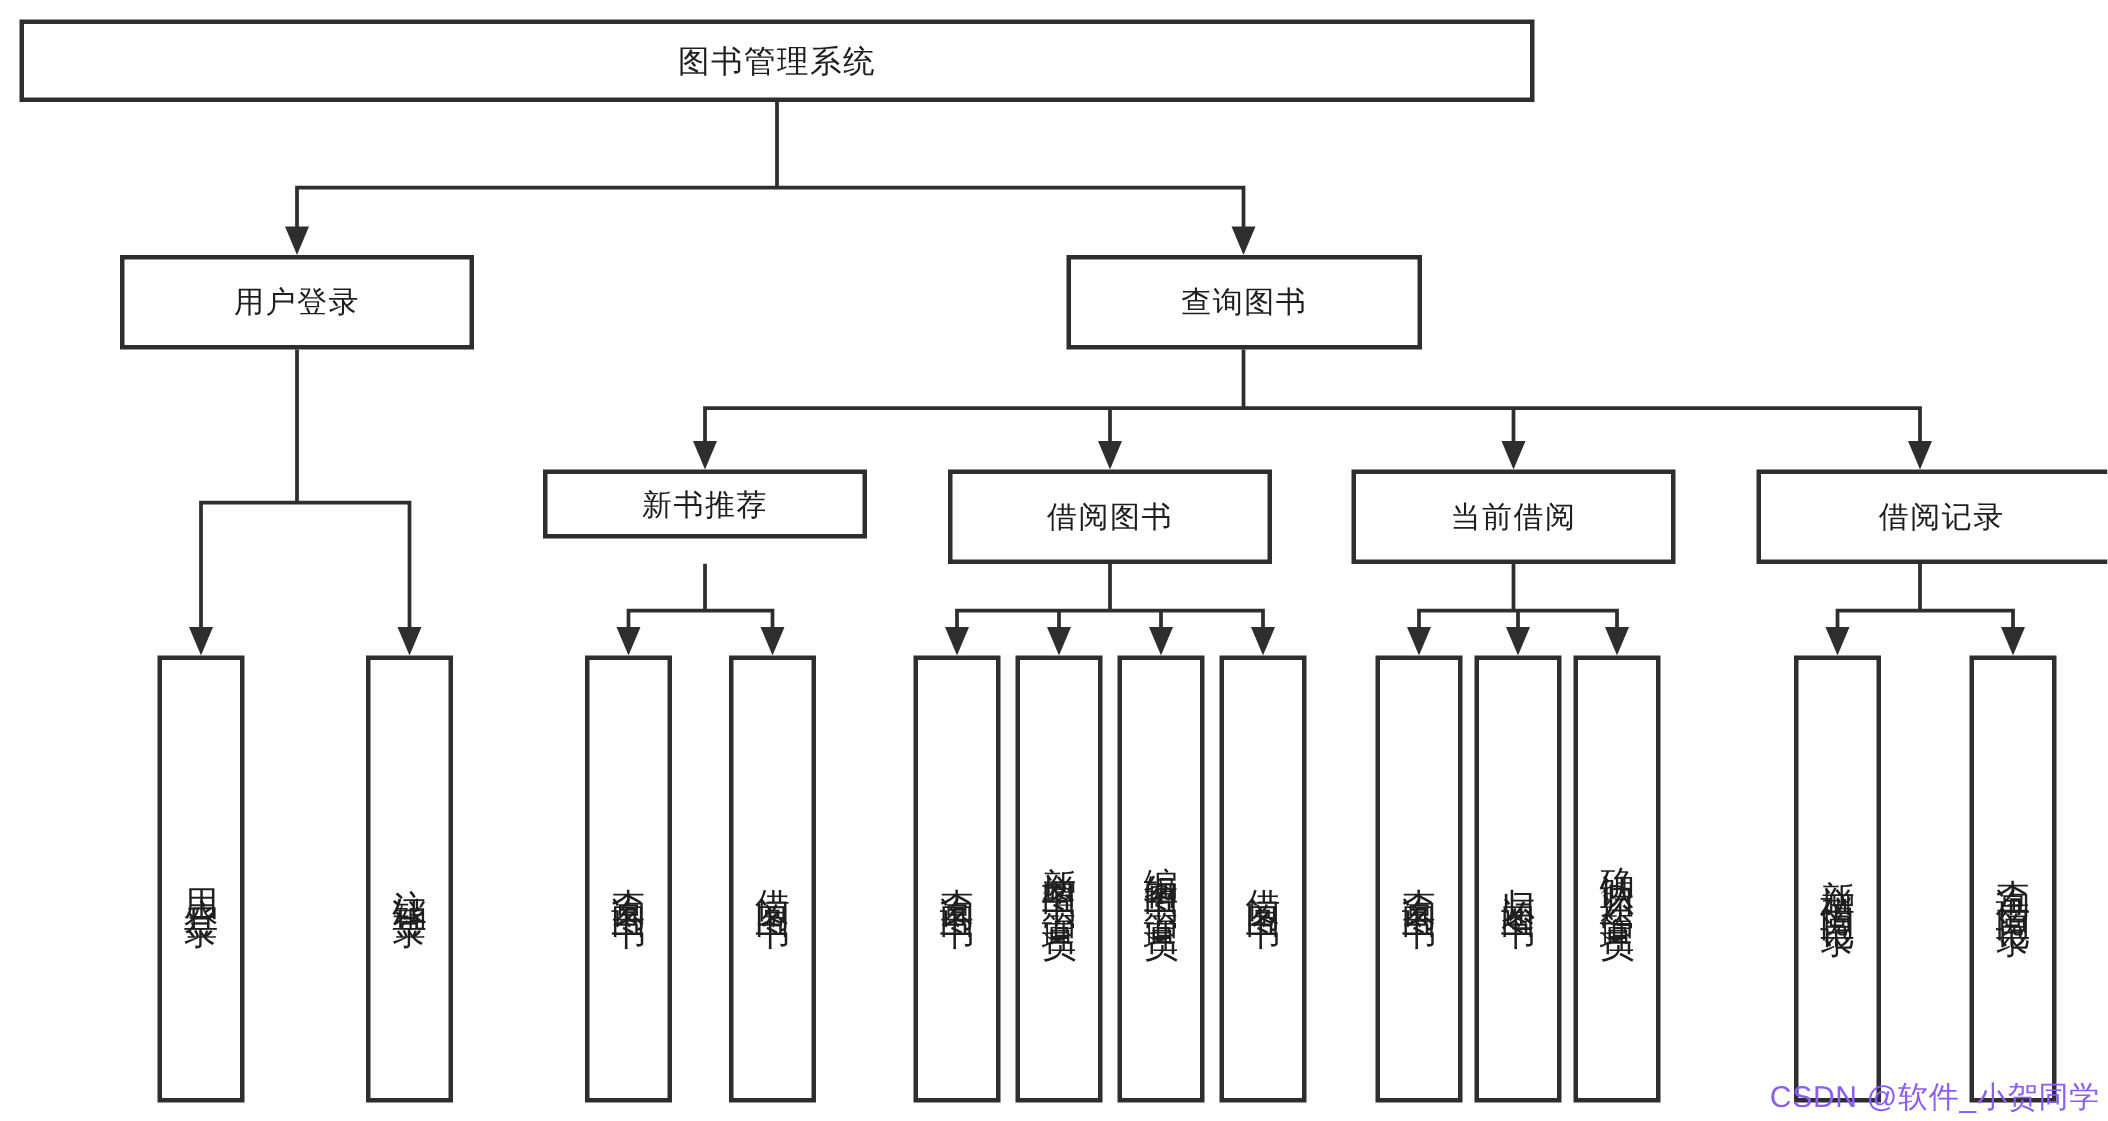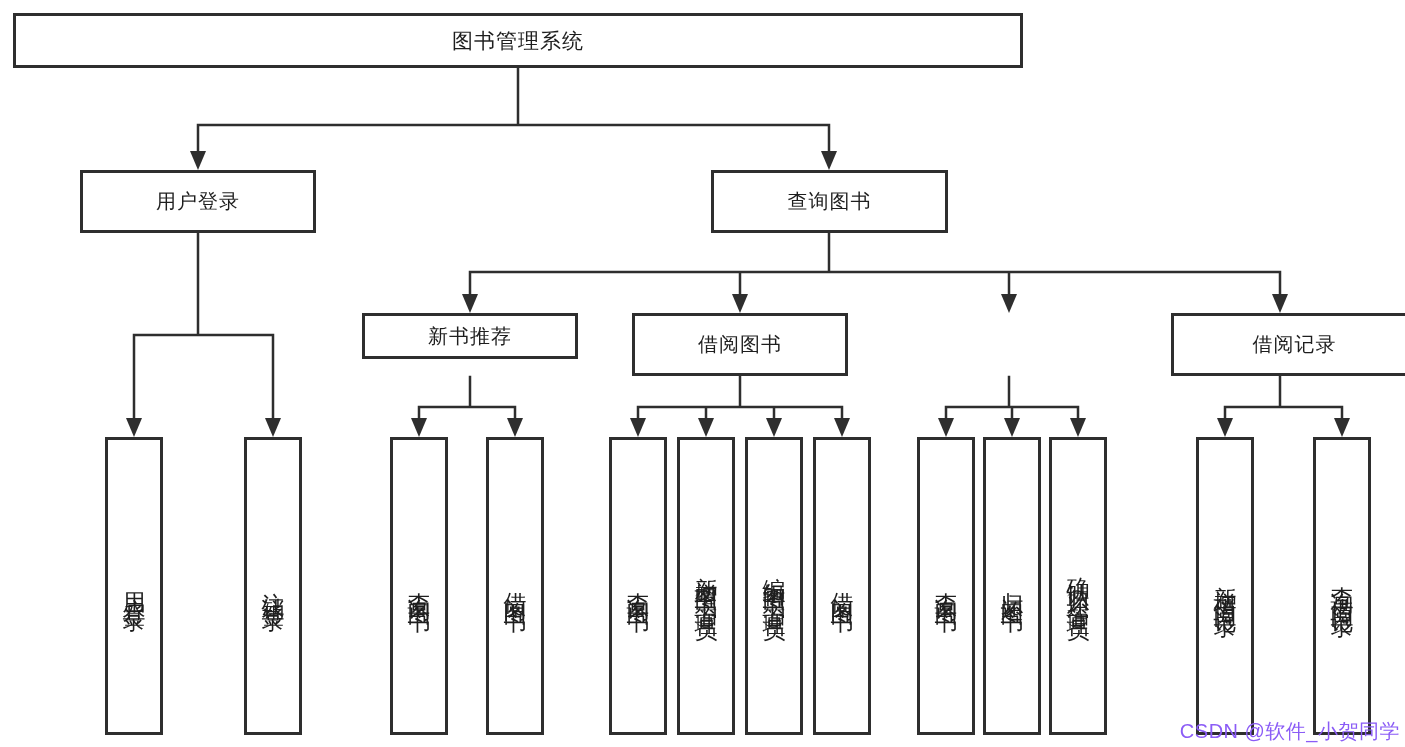--- a/index.html
+++ b/index.html
@@ -74,20 +74,23 @@
   <div class="box" style="left:711px;top:170px;width:237px;height:63px">
     <span class="h-label">查询图书</span>
   </div>
 
   <div class="box" style="left:362px;top:313px;width:216px;height:46px">
     <span class="h-label">新书推荐</span>
   </div>
   <div class="box" style="left:632px;top:313px;width:216px;height:63px">
     <span class="h-label">借阅图书</span>
   </div>
+  <div class="box" style="left:901px;top:313px;width:216px;height:63px">
+    <span class="h-label">当前借阅</span>
+  </div>
   <div class="box" style="left:1171px;top:313px;width:247px;height:63px">
     <span class="h-label">借阅记录</span>
   </div>
 
   <div class="box leaf" style="left:105px">
     <span class="vtext">用户登录</span>
   </div>
   <div class="box leaf" style="left:244px">
     <span class="vtext">注销登录</span>
   </div>

